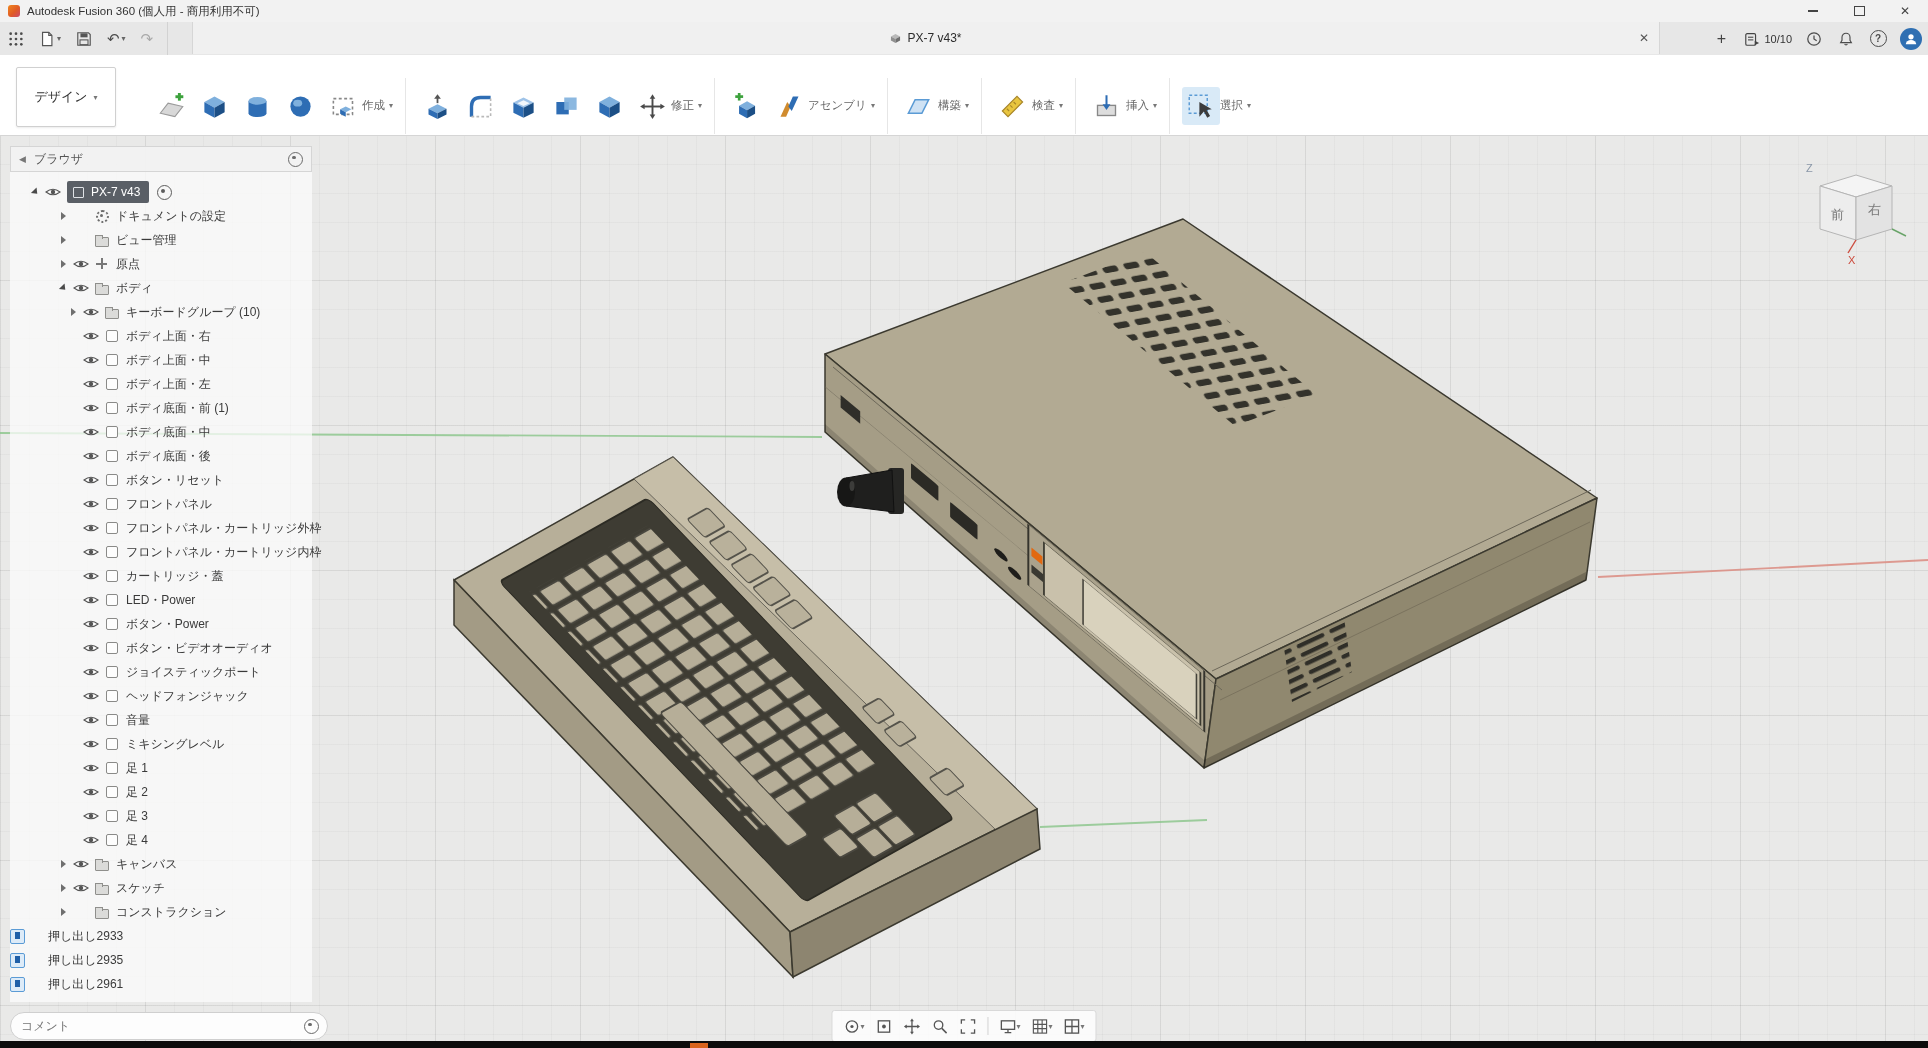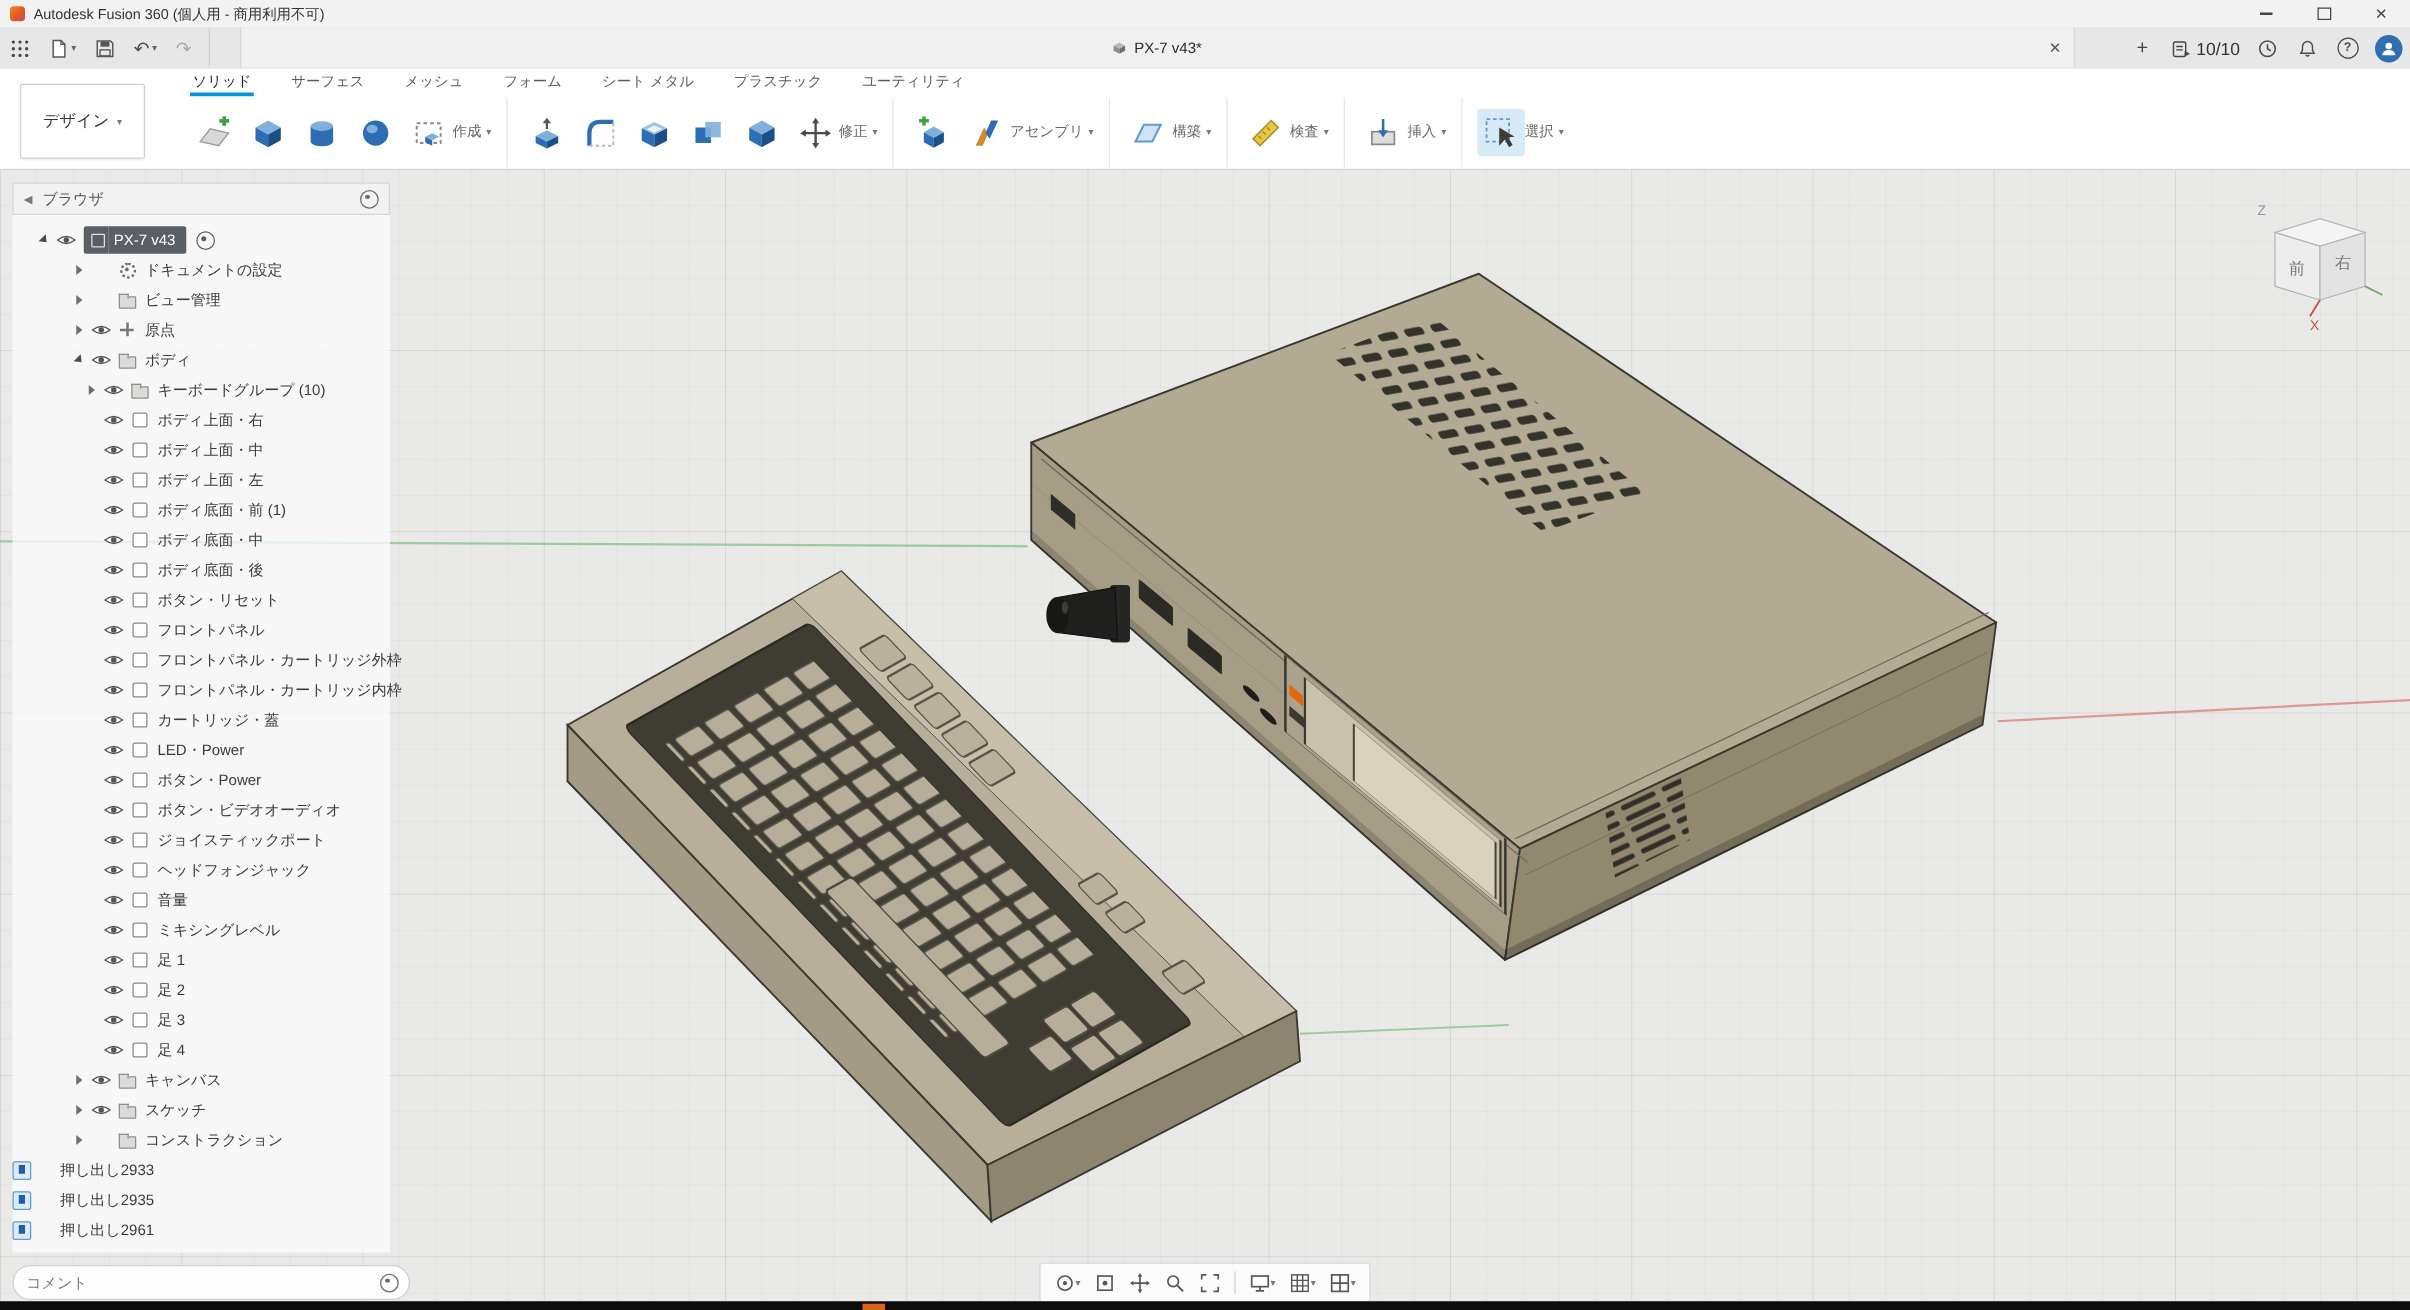--- a/index.html
+++ b/index.html
@@ -26,21 +26,21 @@
   .qbtn svg{width:16px;height:16px;}
   .qbtn.dis{opacity:.4;}
   .qcaret{font-size:8px;color:#666;margin-left:2px;}
   .doc-tab{position:absolute;left:192px;top:0;width:1466px;height:32px;background:#f0f0f0;
     border-left:1px solid #d6d6d6;border-right:1px solid #d6d6d6;
     display:flex;align-items:center;justify-content:center;font-size:12px;color:#2c2c2c;}
   .doc-cube{width:11px;height:11px;margin-right:6px;}
   .tab-close{position:absolute;right:10px;top:0;height:32px;display:flex;align-items:center;font-size:12px;color:#555;}
   .strip-right{position:absolute;right:6px;top:0;height:33px;display:flex;align-items:center;gap:12px;z-index:11;}
   .add-tab{font-size:16px;color:#444;width:22px;text-align:center;}
-  .jobs{display:flex;align-items:center;gap:4px;font-size:14px;color:#333;}
+  .jobs{display:flex;align-items:center;gap:4px;font-size:11px;color:#333;}
   .jobs svg,.strip-right .sicon svg{width:16px;height:16px;}
   .sicon{display:flex;align-items:center;justify-content:center;width:20px;height:20px;color:#4c4c4c;}
   .help-circ{width:15px;height:15px;border:1.4px solid #4c4c4c;border-radius:50%;display:flex;align-items:center;justify-content:center;font-size:10px;font-weight:bold;color:#4c4c4c;}
   .avatar{width:22px;height:22px;border-radius:50%;background:#2f6fb2;display:flex;align-items:center;justify-content:center;}
   .avatar svg{width:14px;height:14px;}
   
   .ribbon{position:absolute;left:0;top:55px;width:1928px;height:80px;background:#ffffff;
     border-bottom:1px solid #d5d5d5;z-index:10;}
   .design-box{position:absolute;left:16px;top:12px;width:98px;height:58px;background:#fff;
     border:1px solid #d0d0d0;border-radius:2px;box-shadow:0 1px 2px rgba(0,0,0,0.08);
@@ -395,36 +395,20 @@
     </span>
   </div>
 </div>
 
 <div class="ribbon">
   <div class="design-box">
     <span>デザイン</span>
     <span class="caret">▾</span>
   </div>
 
-  <div class="tabs">
-
-      <span class="rtab active">ソリッド</span>
-
-      <span class="rtab">サーフェス</span>
-
-      <span class="rtab">メッシュ</span>
-
-      <span class="rtab">フォーム</span>
-
-      <span class="rtab">シート メタル</span>
-
-      <span class="rtab">プラスチック</span>
-
-      <span class="rtab">ユーティリティ</span>
-    </div>
 
   <div class="groups">
     <div class="rgroup">
       <div class="ricons">
         <span class="rbtn">
             <svg>
               <use href="#sym-sketch"></use>
             </svg>
           </span>
         <span class="rbtn">

